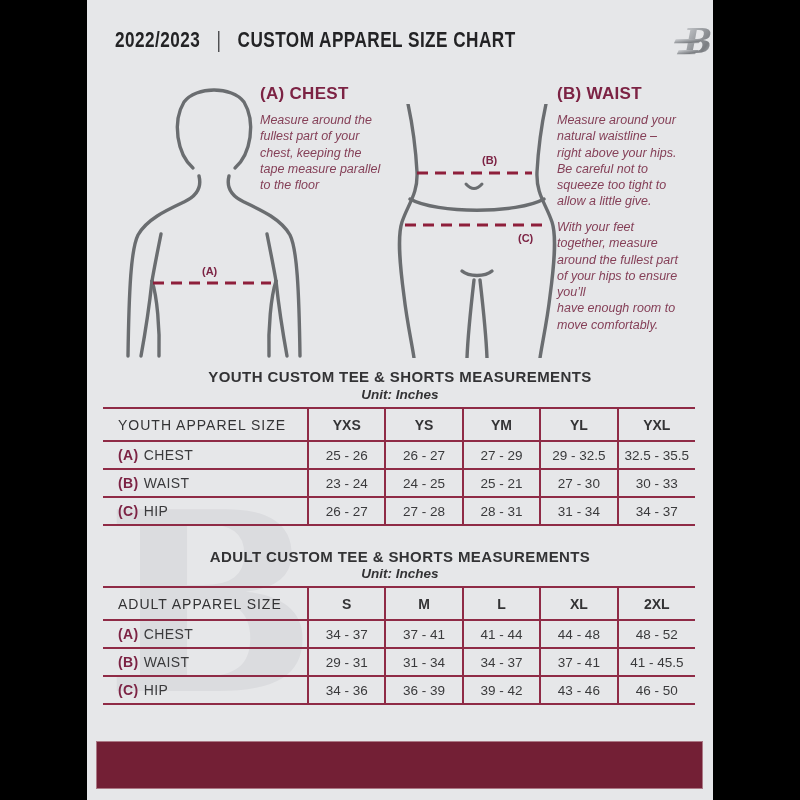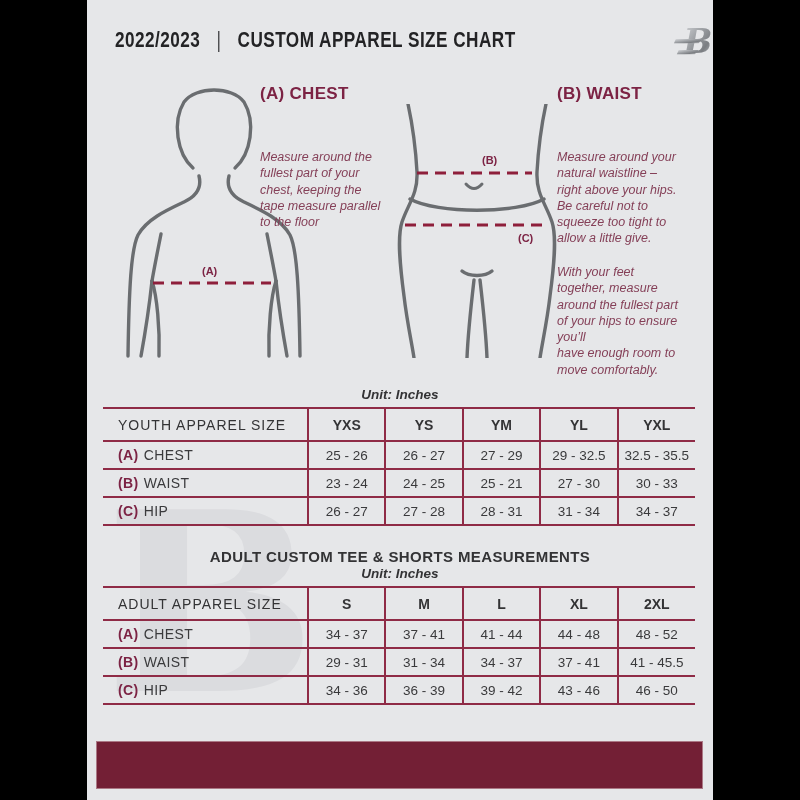--- a/index.html
+++ b/index.html
@@ -26,21 +26,21 @@
   .hdr{position:absolute;left:28px;right:22px;top:18px;height:44px;display:flex;justify-content:space-between;align-items:center;gap:44px;}
   .hdr-title{display:inline-block;transform:scaleX(.78);transform-origin:0 50%;white-space:nowrap;
     font-weight:700;font-size:22px;letter-spacing:.6px;color:#232325;}
   .hdr-title .div{font-weight:400;margin:0 14px;color:#4a4a4c;}
   .brand{display:flex;align-items:center;}
   .brand-name{font-weight:700;font-size:14px;letter-spacing:5.5px;color:#2c2c2e;margin-left:9px;}
 
   
   .instr{position:absolute;z-index:2;}
   .instr h3{color:var(--maroon);font-size:17px;font-weight:700;letter-spacing:.3px;margin-bottom:8px;}
-  .instr p{color:var(--maroon-body);font-size:12.5px;line-height:1.3;font-style:italic;white-space:pre-line;margin-top:45px;}
+  .instr p{color:var(--maroon-body);font-size:12.5px;line-height:1.3;font-style:italic;white-space:pre-line;}
   .instr-a{left:173px;top:84px;width:165px;}
   .instr-b{left:470px;top:84px;width:158px;}
   .instr-c{left:470px;top:219px;width:162px;}
 
   .fig{position:absolute;}
   .fig-torso{left:36px;top:84px;}
   .fig-waist{left:305px;top:104px;}
 
   
   .sec-title{position:absolute;left:0;width:100%;text-align:center;font-weight:700;font-size:15px;
@@ -148,20 +148,21 @@
     <div class="instr instr-c">
       <p>With your feet
 together, measure
 around the fullest part
 of your hips to ensure
 you’ll
 have enough room to
 move comfortably.</p>
     </div>
 
+    <div class="sec-title youth">YOUTH CUSTOM TEE &amp; SHORTS MEASUREMENTS</div>
     <div class="sec-unit youth">Unit: Inches</div>
     <table class="size-table youth">
         <colgroup>
           <col style="width: 205px;">
           <col style="width: 77.4px;">
           <col style="width: 77.4px;">
           <col style="width: 77.4px;">
           <col style="width: 77.4px;">
           <col style="width: 77.4px;">
         </colgroup>

